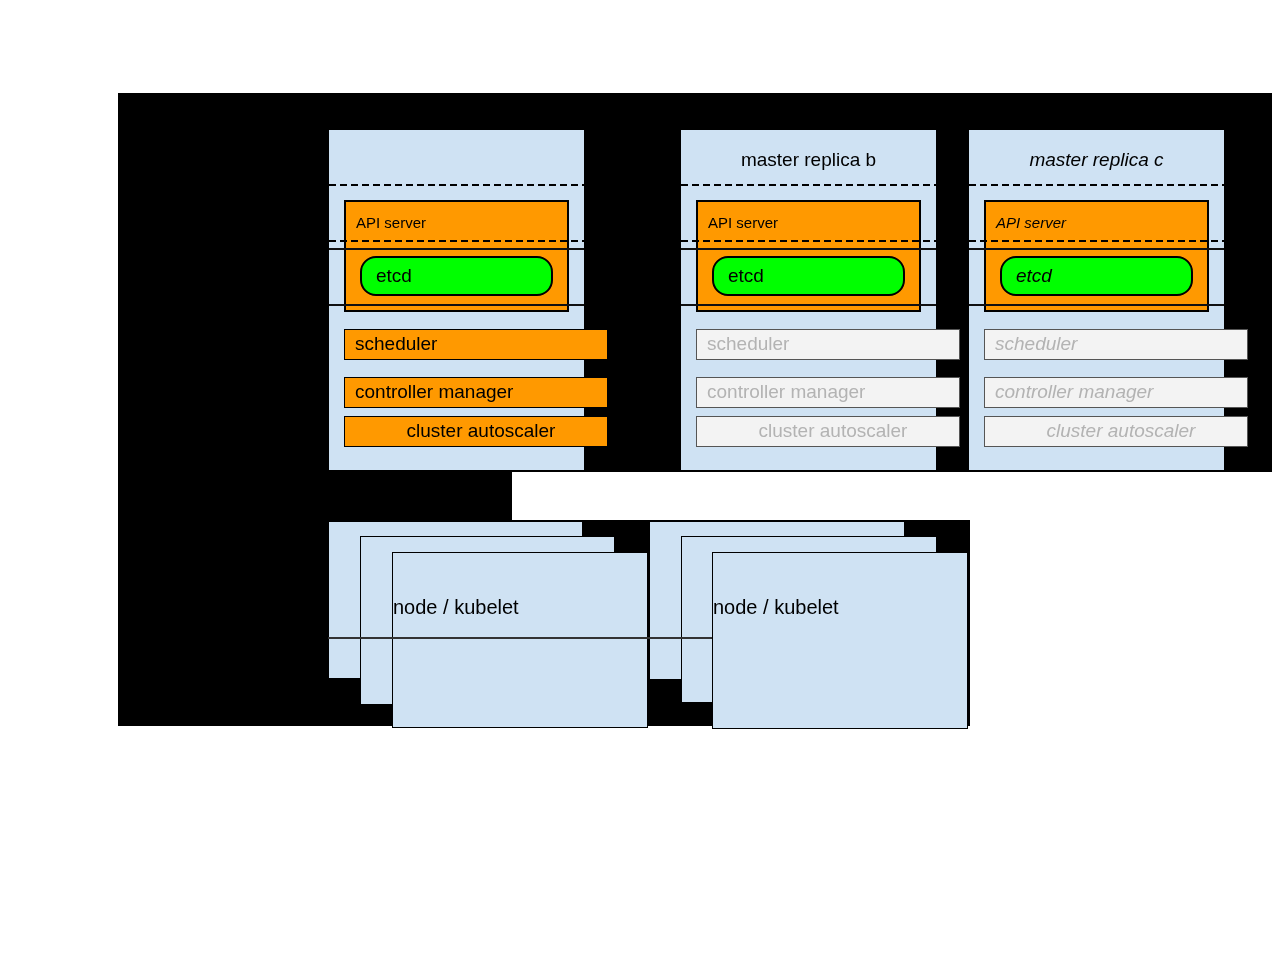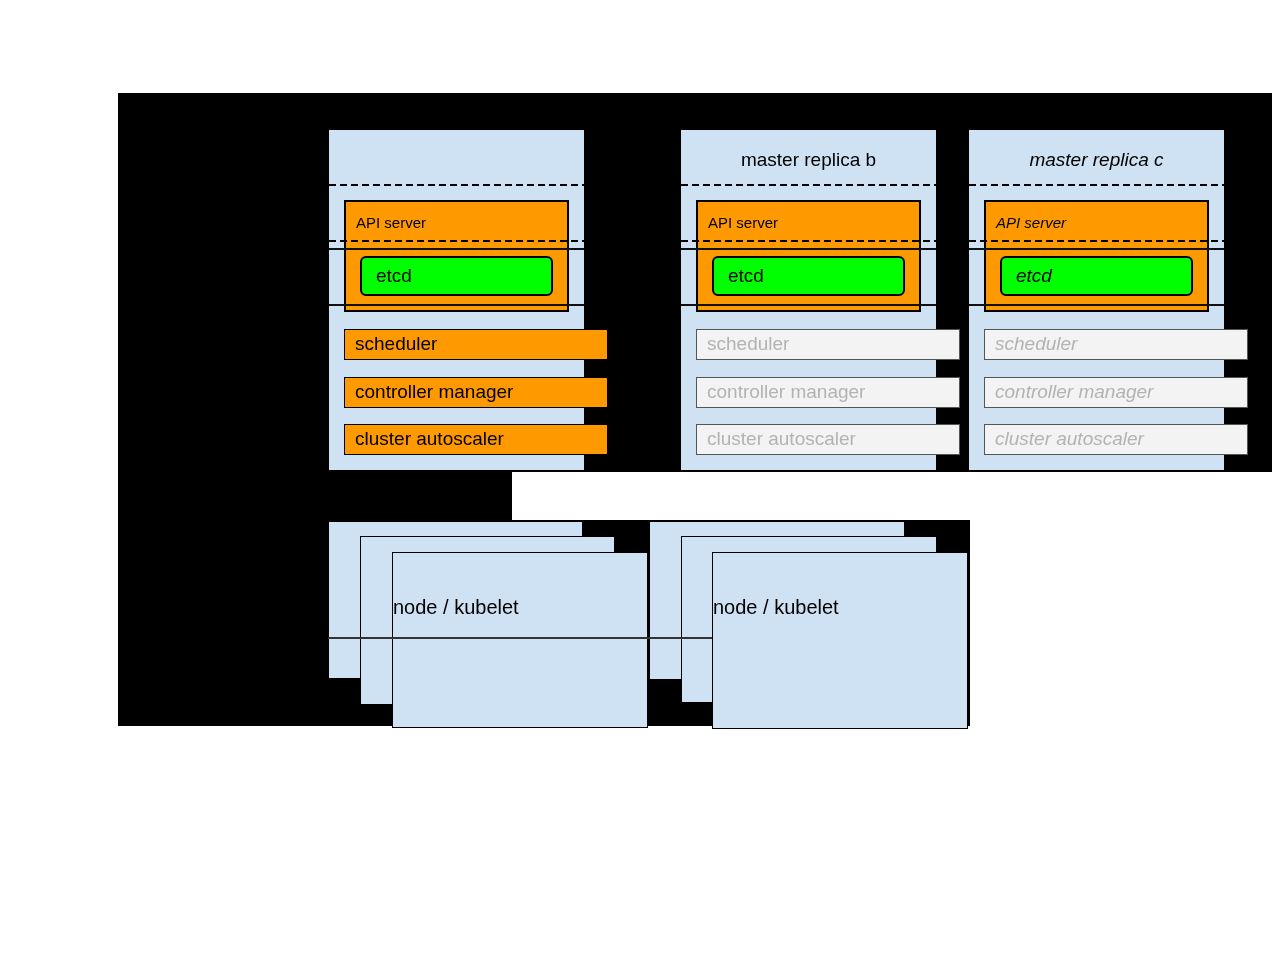--- a/index.html
+++ b/index.html
@@ -20,27 +20,27 @@
     padding-top:20px;text-align:center;font-size:19px;line-height:19px;}
   .dline{position:absolute;left:0;width:100%;height:2px;
     background:repeating-linear-gradient(90deg,#000 0 7px,transparent 7px 11px);}
   .d1{top:54px;} .d2{top:110px;}
   .sline{position:absolute;left:0;width:100%;height:1.5px;background:#111;}
   .s1{top:118px;} .s2{top:174px;}
   .api{position:absolute;left:15px;top:70px;width:225px;height:112px;
     background:#ff9900;border:2px solid #000;}
   .api-label{position:absolute;left:10px;top:11px;font-size:15px;line-height:19px;}
   .etcd{position:absolute;left:31px;top:126px;width:193px;height:40px;
-    background:#00ff00;border:2px solid #000;border-radius:6px;
+    background:#00ff00;border:2px solid #000;border-radius:16px;
     font-size:19px;line-height:36px;padding-left:14px;}
   .comp{position:absolute;left:15px;width:264px;height:31px;
     font-size:19px;line-height:28px;padding-left:10px;}
   .comp.active{background:#ff9900;border:1.5px solid #000;color:#000;}
   .comp.inactive{background:#f3f3f3;border:1.5px solid #555;color:#b3b3b3;}
-  .c1{top:199px;} .c2{top:247px;} .c3{top:294px;}
+  .c1{top:199px;} .c2{top:247px;} .c3{top:286px;text-align:center;}
   
   .nlayer{position:absolute;background:#cfe2f3;border:1px solid #000;}
   .n-label{position:absolute;left:0;top:44px;width:100%;
     font-size:20px;line-height:20px;}
   .ndivider{position:absolute;left:328px;top:637px;width:384px;height:2px;background:#333;}
 </style>
 </head>
 <body>
 
 <div id="stage">

